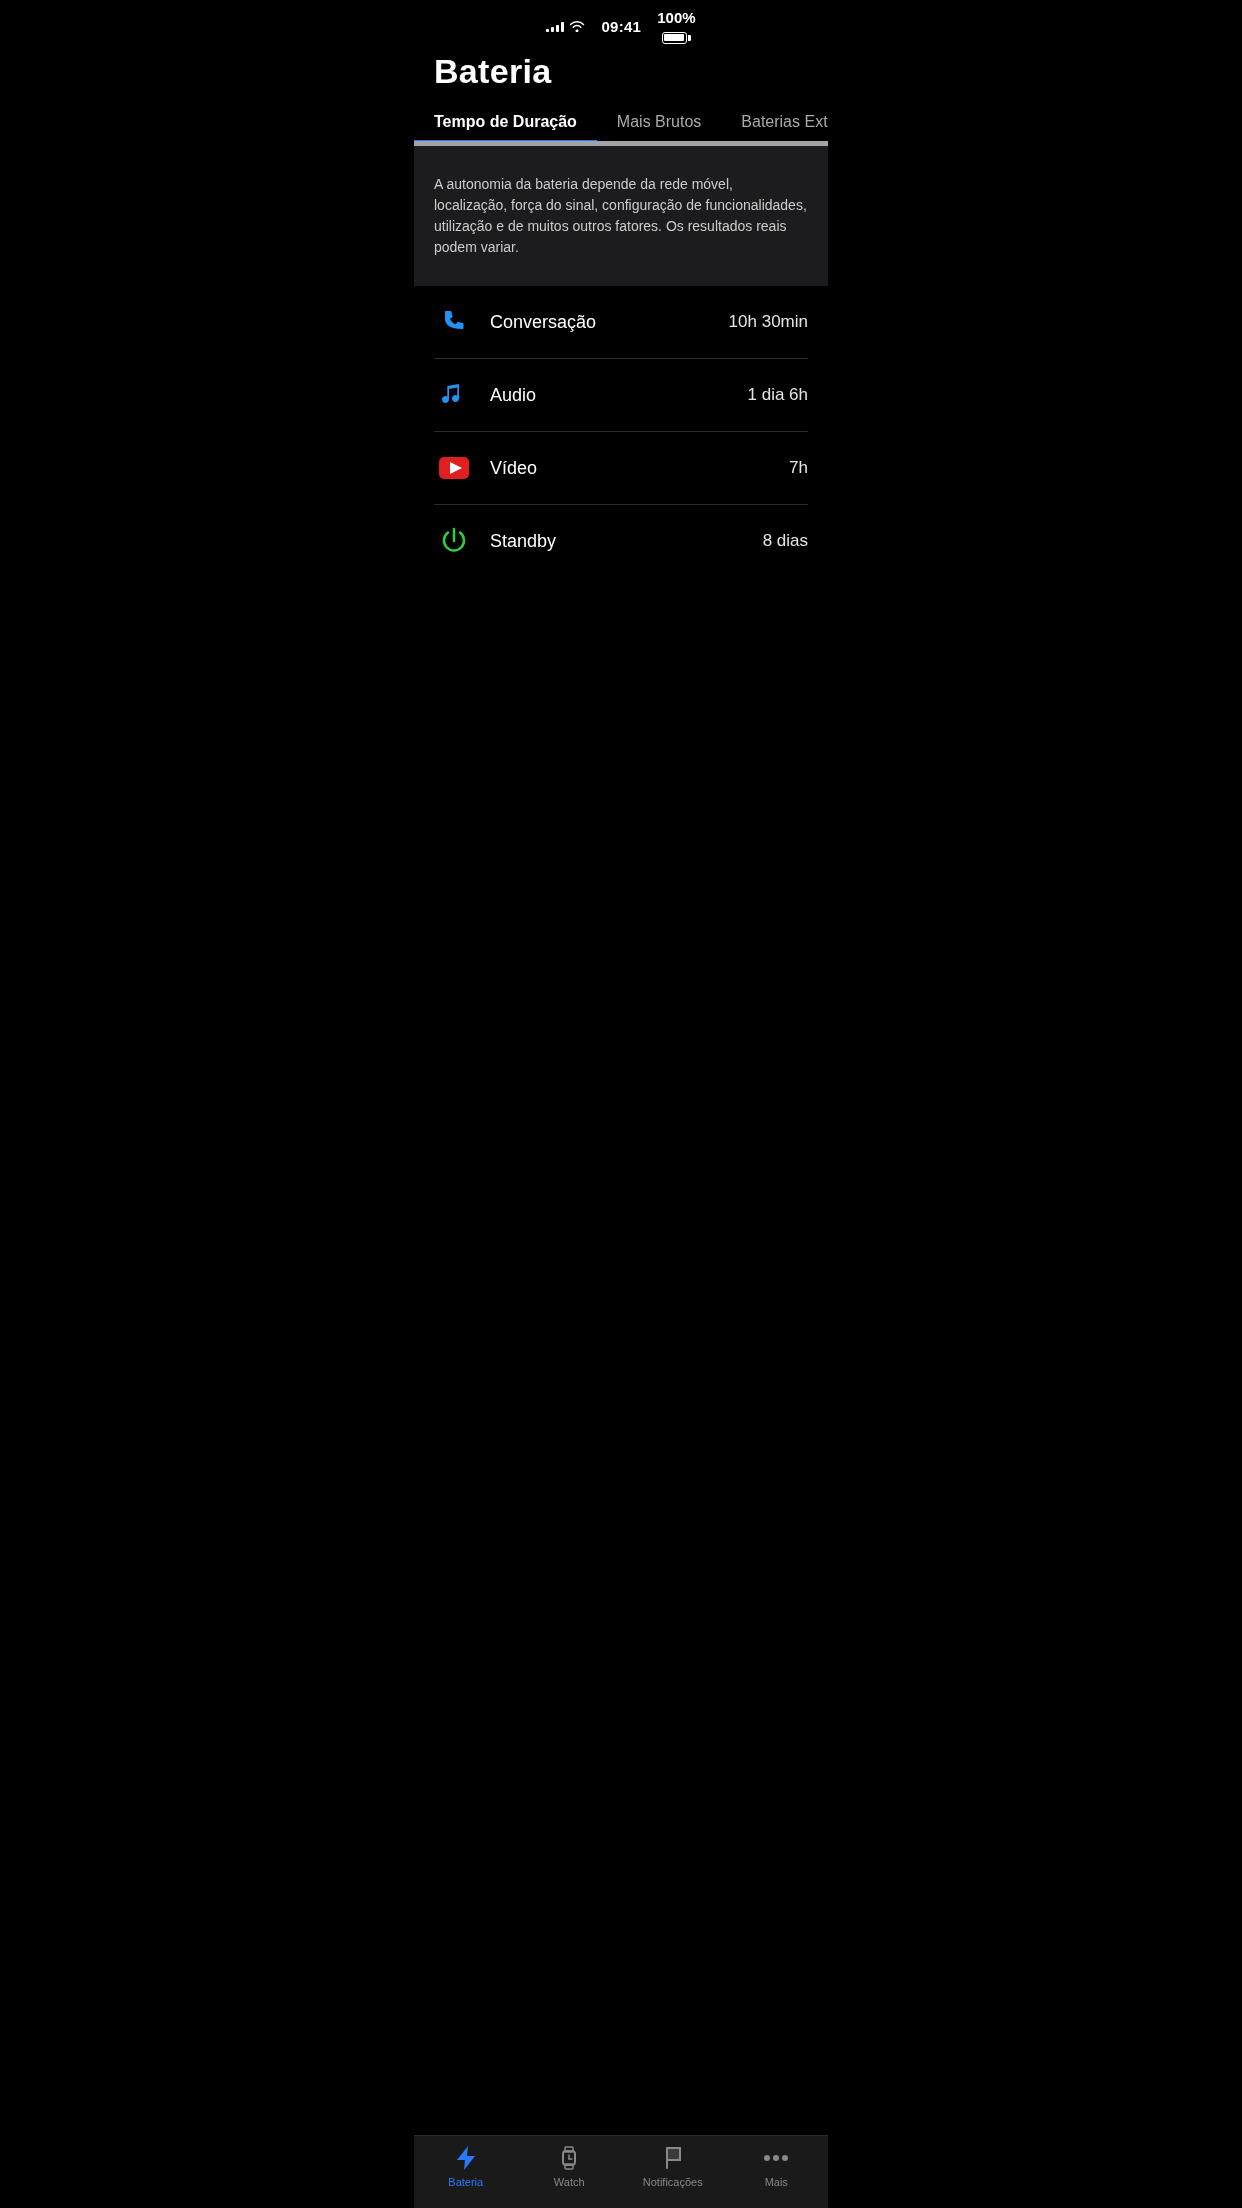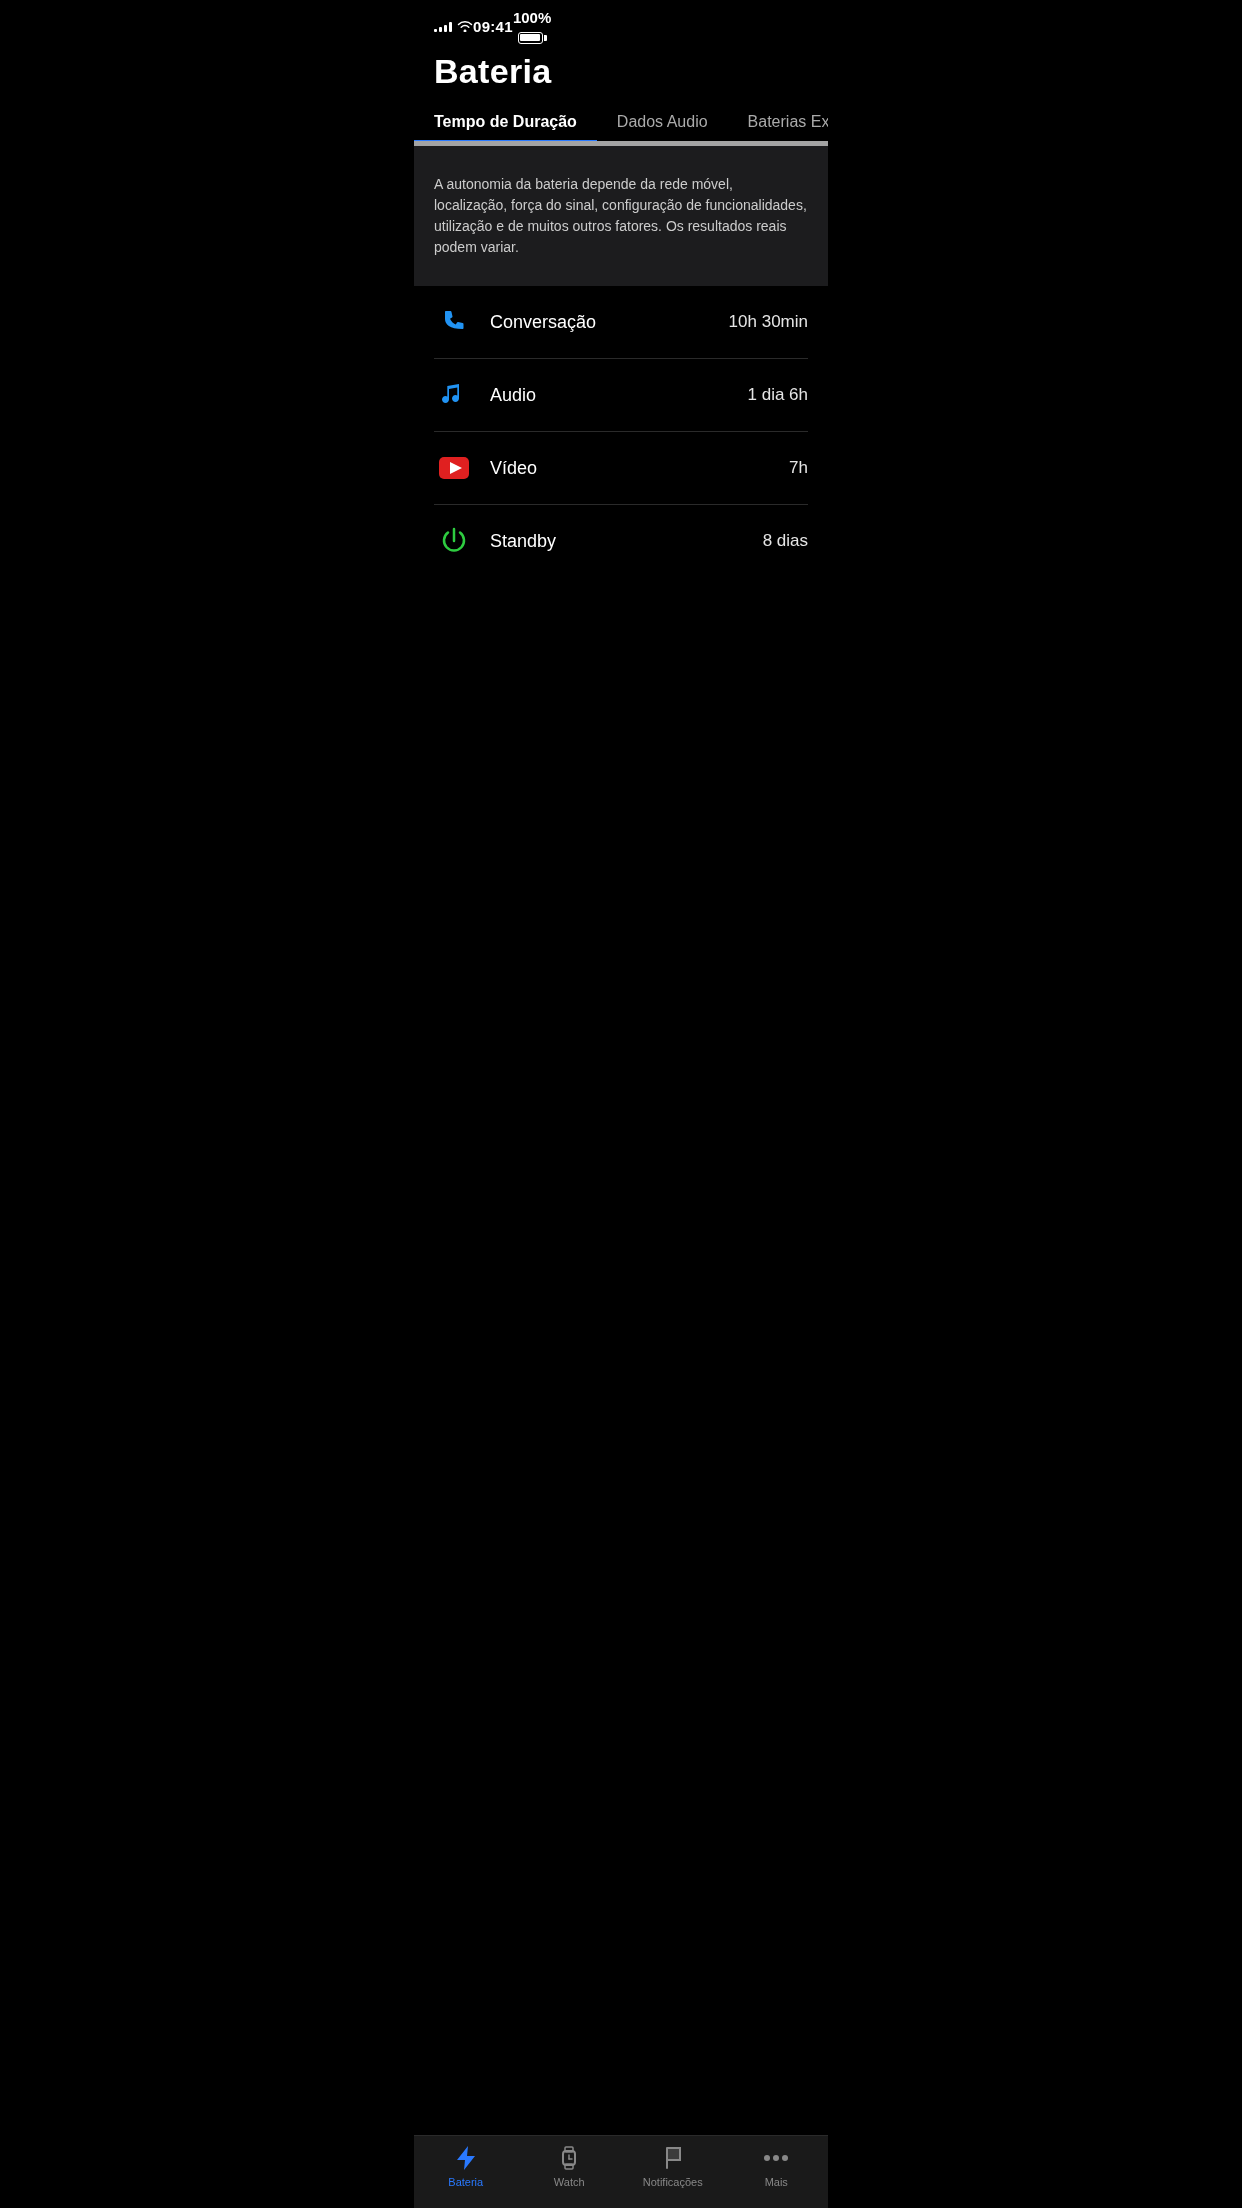--- a/index.html
+++ b/index.html
@@ -12,24 +12,25 @@
       width: 414px;
       min-height: 736px;
       margin: 0 auto;
       overflow-x: hidden;
       position: relative;
     }
 
     
     .status-bar {
       display: flex;
-      justify-content: flex-start;
+      justify-content: center;
       align-items: center;
       padding: 14px 20px 6px;
       height: 44px;
+      gap: 16px;
     }
     .status-left {
       display: flex;
       align-items: center;
       gap: 5px;
     }
     .signal-bars {
       display: flex;
       align-items: flex-end;
       gap: 2px;
@@ -261,21 +262,21 @@
   </div>
 </div>
 
 <div class="page-title">Bateria</div>
 
 <div class="tabs">
   <div class="tab active">
     <span>Tempo de Duração</span>
   </div>
   <div class="tab">
-    <span>Dados Audio</span>
+    <span>Mais Brutos</span>
   </div>
   <div class="tab">
     <span>Baterias Exte...</span>
   </div>
 </div>
 
 <div class="content-area">
 
   <div class="description-box">
     <span>A autonomia da bateria depende da rede móvel, localização, força do sinal, configuração de funcionalidades, utilização e de muitos outros fatores. Os resultados reais podem variar.</span>

